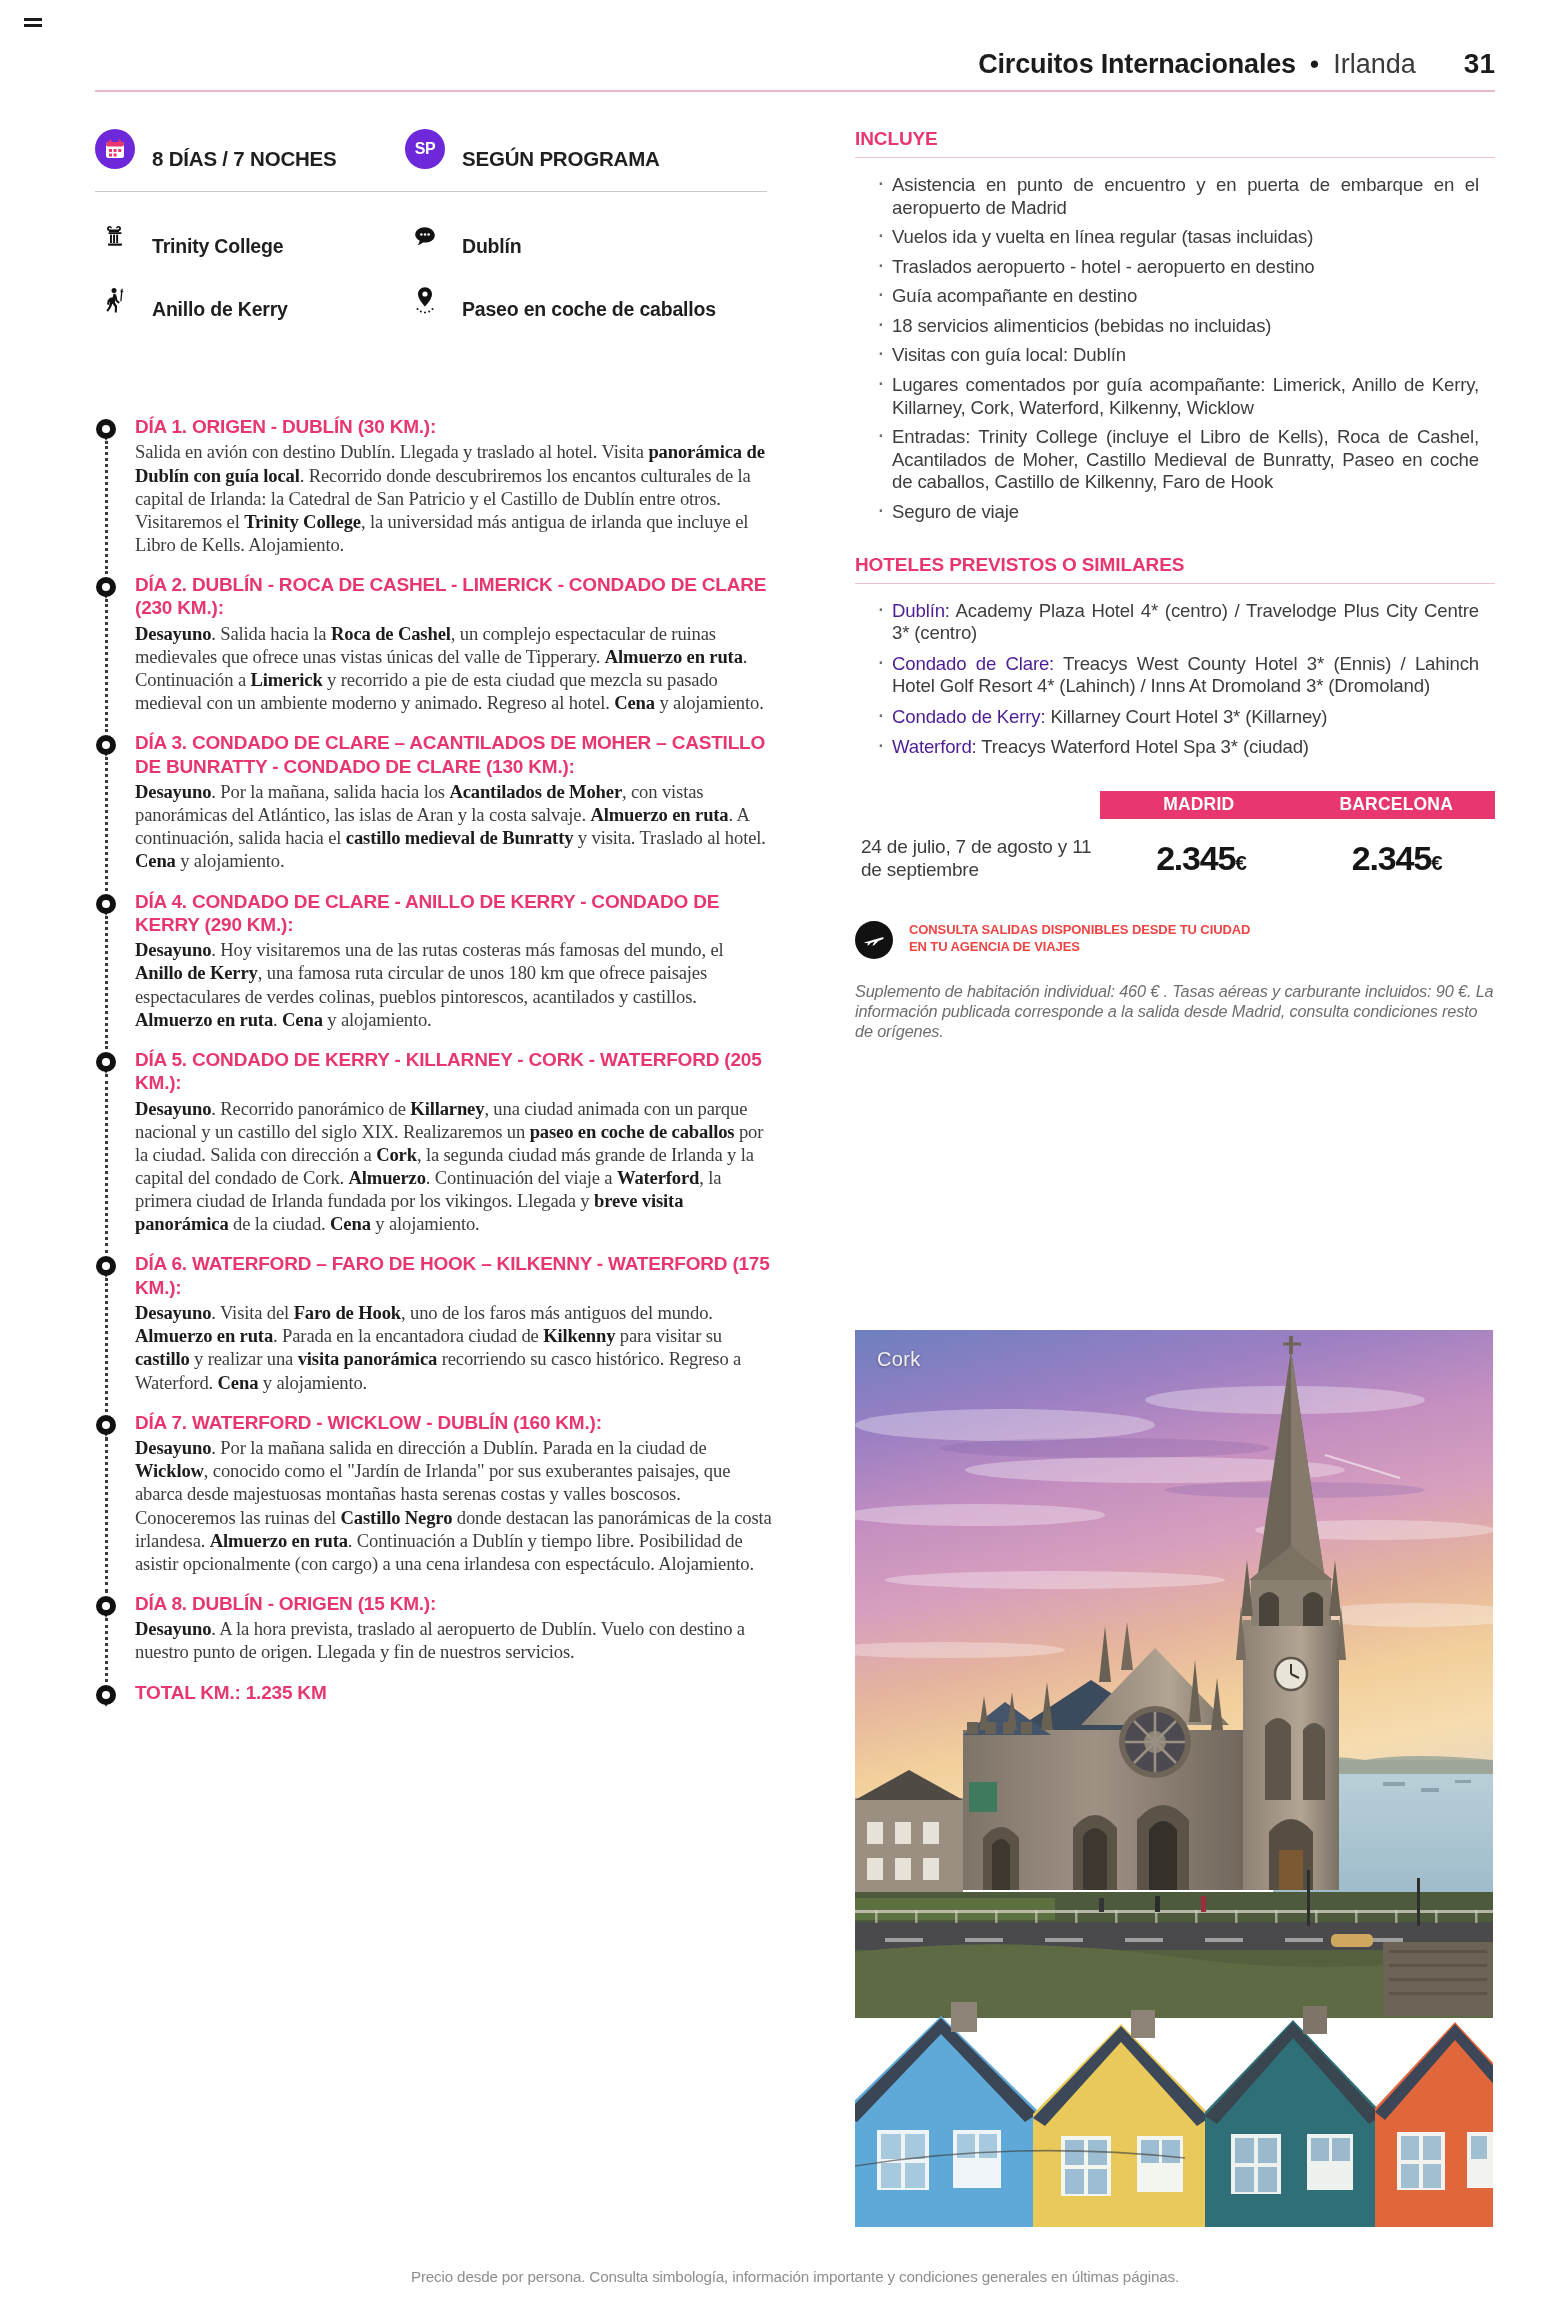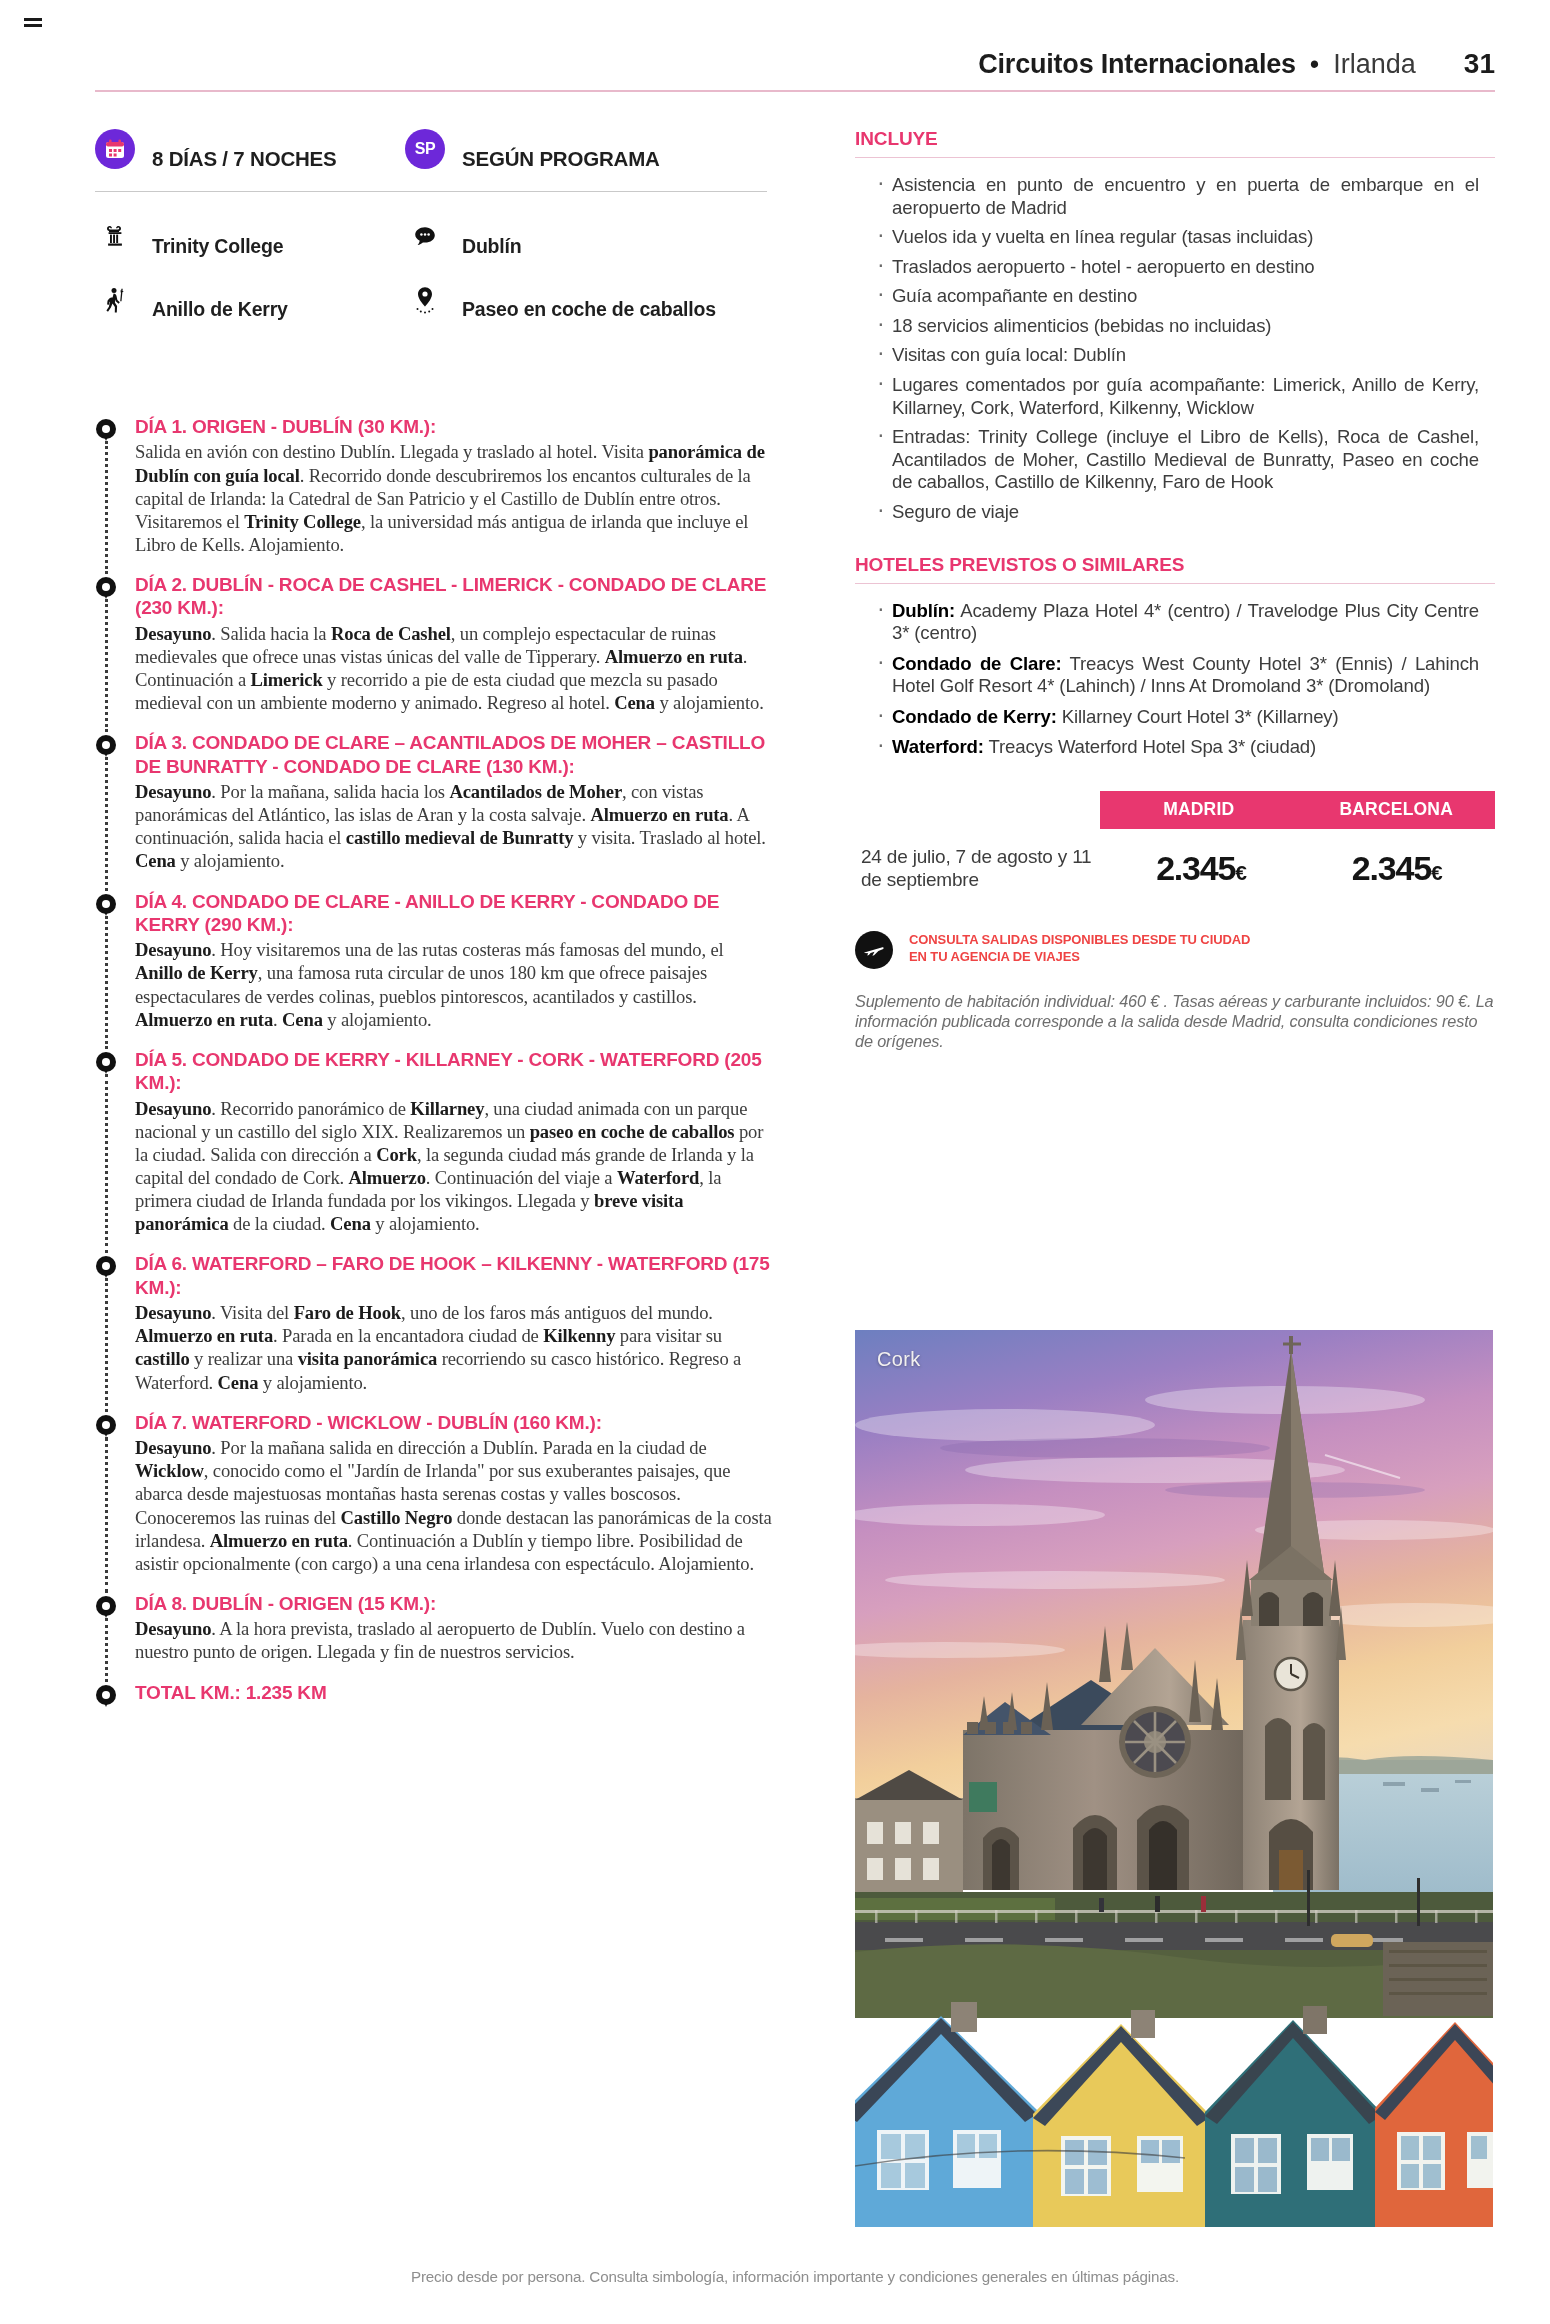--- a/index.html
+++ b/index.html
@@ -87,29 +87,29 @@
   }
   ul.bullets{list-style:none;margin:16px;padding:0;}
   ul.bullets li{
     position:relative;padding-left:21px;margin-bottom:7px;
     font-size:18.6px;line-height:1.215;color:#3d3d3d;letter-spacing:-0.15px;
     text-align:justify;
   }
   ul.bullets li::before{
     content:"·";position:absolute;left:6px;top:-5px;font-size:23px;color:#6a6a6a;
   }
-  ul.bullets li b{color:#000000;font-weight:bold;}
+  ul.bullets li b{color:#4c1d95;font-weight:normal;}
   .hoteles{margin-top:30px;}
   .hoteles ul.bullets li{margin-bottom:8px;}
 
   
   .price-block{margin-top:32px;}
   .price-head{display:flex;justify-content:flex-end;}
   .price-head-bar{
-    background:#e8376f;display:flex;height:38px;width:395px;align-items:center;margin-left:35px;
+    background:#e8376f;display:flex;height:28px;width:395px;align-items:center;margin-left:35px;
   }
   .price-head-cell{
     flex:1;text-align:center;color:#fff;font-size:17.5px;font-weight:bold;letter-spacing:0.2px;
   }
   .price-row{display:flex;align-items:center;margin-top:16px;}
   .price-dates{
     width:245px;font-size:19px;line-height:1.22;color:#3d3d3d;letter-spacing:-0.2px;
     padding-left:6px;
   }
   .price-cells{display:flex;width:395px;}

